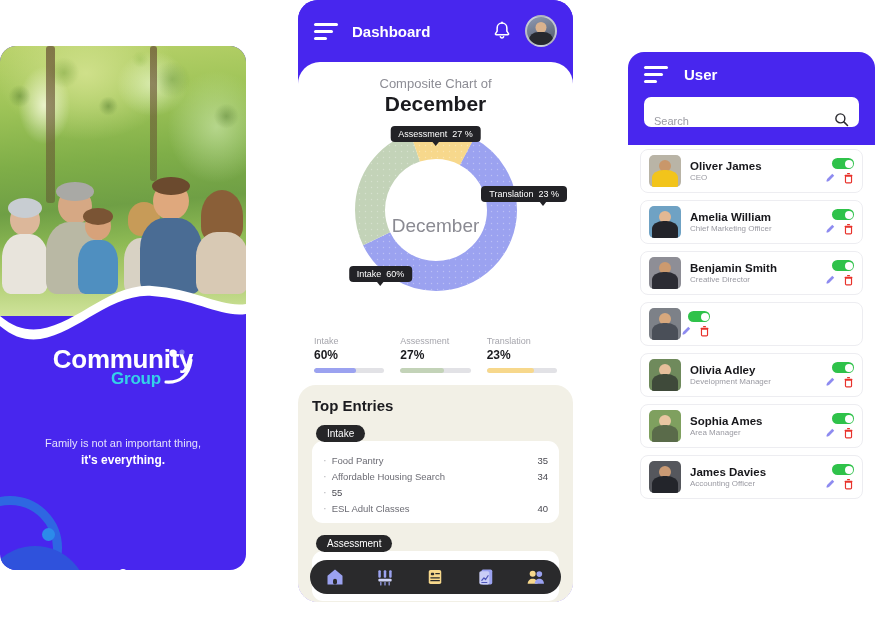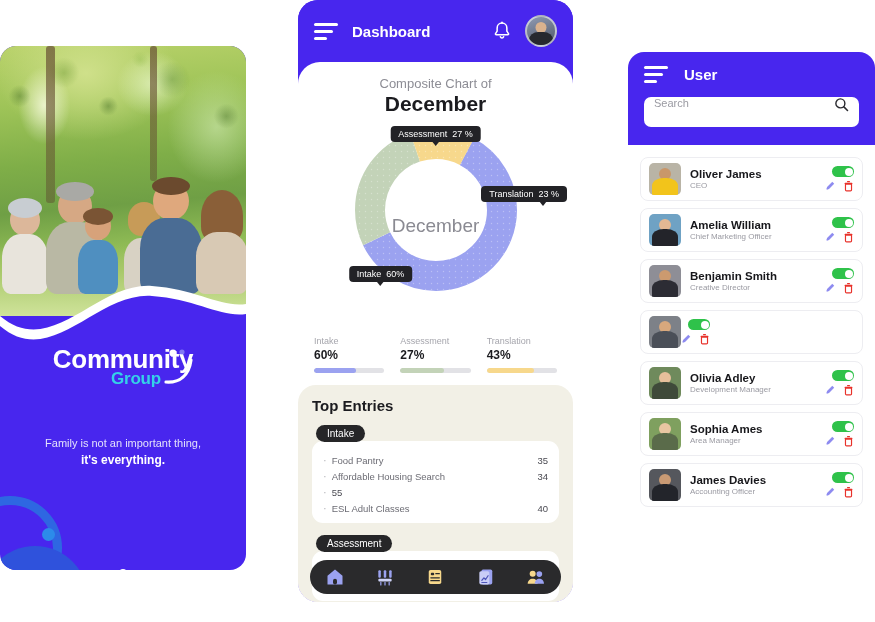--- a/index.html
+++ b/index.html
@@ -200,29 +200,29 @@
   #right-panel {
     position: absolute; left: 628px; top: 52px;
     width: 247px; height: 516px;
     border-radius: 16px; overflow: hidden; background: #ffffff;
   }
   .r-header { background: #4826EE; padding: 14px 16px 18px; }
   .r-top { display: flex; align-items: center; }
   .r-title { color: #fff; font-size: 15px; font-weight: 700; margin-left: 16px; }
   .searchbox {
     margin-top: 14px; background: #fff; border-radius: 7px; height: 30px;
-    display: flex; align-items: flex-start; padding: 0 10px;
+    display: flex; align-items: flex-end; padding: 0 10px;
   }
   .searchbox input {
     flex: 1; border: none; outline: none; font-size: 11px; color: #3c3c42;
     font-family: "Liberation Sans", sans-serif; background: transparent;
   }
   .searchbox input::placeholder { color: #9a9aa2; }
 
-  .user-list { padding: 12px 12px; }
+  .user-list { padding: 4px 12px; }
   .user-row {
     display: flex; align-items: center; background: #fff;
     border: 1px solid #ededf1; border-radius: 8px;
     padding: 6px 8px; margin-bottom: 7px; height: 44px;
   }
   .u-avatar {
     width: 32px; height: 32px; border-radius: 5px; overflow: hidden;
     flex-shrink: 0; position: relative;
   }
   .u-avatar .face {
@@ -394,21 +394,21 @@
         </div>
         <div class="stat">
           <div class="lbl">Assessment</div>
           <div class="val">27%</div>
           <div class="bar">
               <i style="width:62%;background:#C3D3B8"></i>
             </div>
         </div>
         <div class="stat">
           <div class="lbl">Translation</div>
-          <div class="val">43%</div>
+          <div class="val">23%</div>
           <div class="bar">
               <i style="width:68%;background:#F7D88C"></i>
             </div>
         </div>
       </div>
 
       <div class="entries">
         <h3>Top Entries</h3>
 
         <div class="chip">Intake</div>

